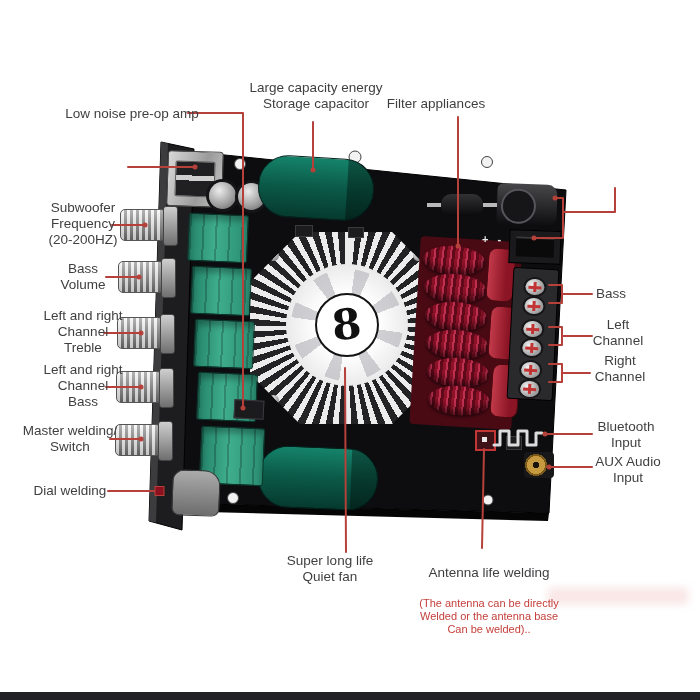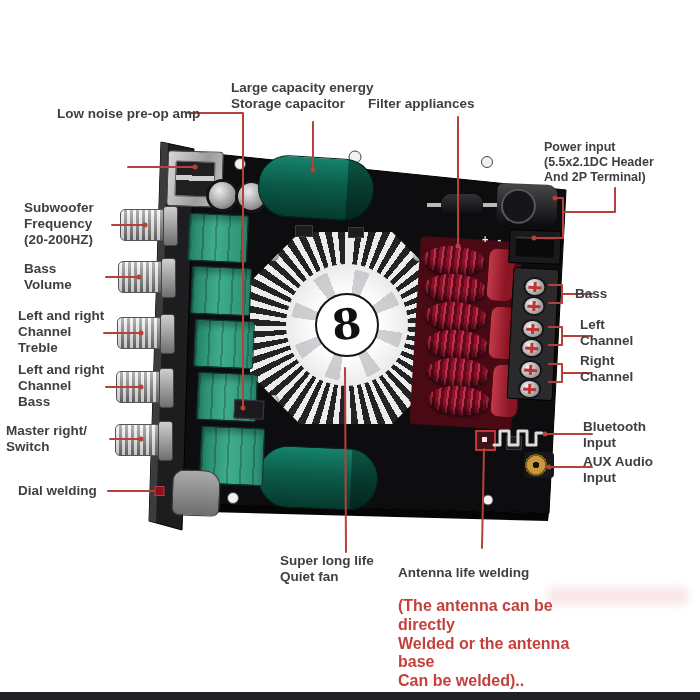--- a/index.html
+++ b/index.html
@@ -2,24 +2,24 @@
 <html><head>
 <meta charset="utf-8">
 <style>
   html,body{margin:0;padding:0;background:#fff;}
   .stage{position:relative;width:700px;height:700px;background:#ffffff;overflow:hidden;
          font-family:"Liberation Sans",sans-serif;}
   svg{position:absolute;left:0;top:0;}
   #base{z-index:1;}
   .comp{position:absolute;z-index:2;}
   #lines{z-index:3;pointer-events:none;}
-  .lbl{position:absolute;z-index:4;font-weight:700;font-size:13.5px;line-height:1.18;
-       color:#3f3f41;white-space:pre-line;}
+  .lbl{position:absolute;z-index:4;font-weight:400;font-size:13.5px;line-height:1.18;
+       color:#3f3f41;text-align:center;white-space:pre-line;}
   .lbl.small{font-size:12.5px;}
-  .rednote{color:#c5403c;font-size:16px;white-space:pre-line;}
+  .rednote{color:#c5403c;font-size:11px;white-space:pre-line;}
   .ln{stroke:#b5413a;stroke-width:2;fill:none;stroke-linecap:round;stroke-linejoin:round;}
   .dot{fill:#b5413a;}
   
   .usb{left:167px;top:151px;width:54px;height:54px;transform:rotate(2deg);
        background:linear-gradient(105deg,#d8d8d8,#9b9b9b 60%,#c4c4c4);
        border:1px solid #4a4a4a;border-radius:4px;}
   .usb::after{content:"";position:absolute;inset:9px 7px;border-radius:2px;
        background:linear-gradient(#202023 0 40%,#cfcfcf 40% 55%,#202023 55% 100%);
        border:1px solid #5e5e5e;}
   .minicap{width:27px;height:27px;border-radius:50%;
@@ -230,47 +230,44 @@
     <path class="ln" d="M549,467 H592"></path>
     <circle class="dot" cx="549" cy="467" r="2.5"></circle>
     <path class="ln" d="M345,368 L346,552"></path>
     <path class="ln" d="M484,449 L482,548"></path>
   </svg>
 
   <div class="lbl" style="left:57px;top:106px;width:150px;">Low noise pre-op amp</div>
   <div class="lbl" style="left:231px;top:80px;width:170px;">Large capacity energy
 Storage capacitor</div>
   <div class="lbl" style="left:368px;top:96px;width:136px;">Filter appliances</div>
-  <div class="lbl small" style="left:544px;top:140px;width:150px;">Power input
-(5.5x2.1DC Header
-And 2P Terminal)</div>
   <div class="lbl" style="left:24px;top:200px;width:118px;">Subwoofer
 Frequency
 (20-200HZ)</div>
   <div class="lbl" style="left:24px;top:261px;width:118px;">Bass
 Volume</div>
   <div class="lbl" style="left:18px;top:308px;width:130px;">Left and right
 Channel
 Treble</div>
   <div class="lbl" style="left:18px;top:362px;width:130px;">Left and right
 Channel
 Bass</div>
-  <div class="lbl" style="left:6px;top:423px;width:128px;">Master right/
+  <div class="lbl" style="left:6px;top:423px;width:128px;">Master welding/
 Switch</div>
   <div class="lbl" style="left:18px;top:483px;width:104px;">Dial welding</div>
   <div class="lbl" style="left:575px;top:286px;width:72px;">Bass</div>
   <div class="lbl" style="left:580px;top:317px;width:76px;">Left
 Channel</div>
   <div class="lbl" style="left:580px;top:353px;width:80px;">Right
 Channel</div>
   <div class="lbl" style="left:583px;top:419px;width:86px;">Bluetooth
 Input</div>
   <div class="lbl" style="left:583px;top:454px;width:90px;">AUX Audio
 Input</div>
-  <div class="lbl" style="left:280px;top:553px;width:140px;">Super long life
+  <div class="lbl" style="left:260px;top:553px;width:140px;">Super long life
 Quiet fan</div>
   <div class="lbl" style="left:398px;top:549px;width:182px;">
     <div>Antenna life welding</div>
     <div class="rednote">(The antenna can be directly
 Welded or the antenna base
 Can be welded)..</div>
   </div>
 
   <div class="bstrip"></div>
 </div>

